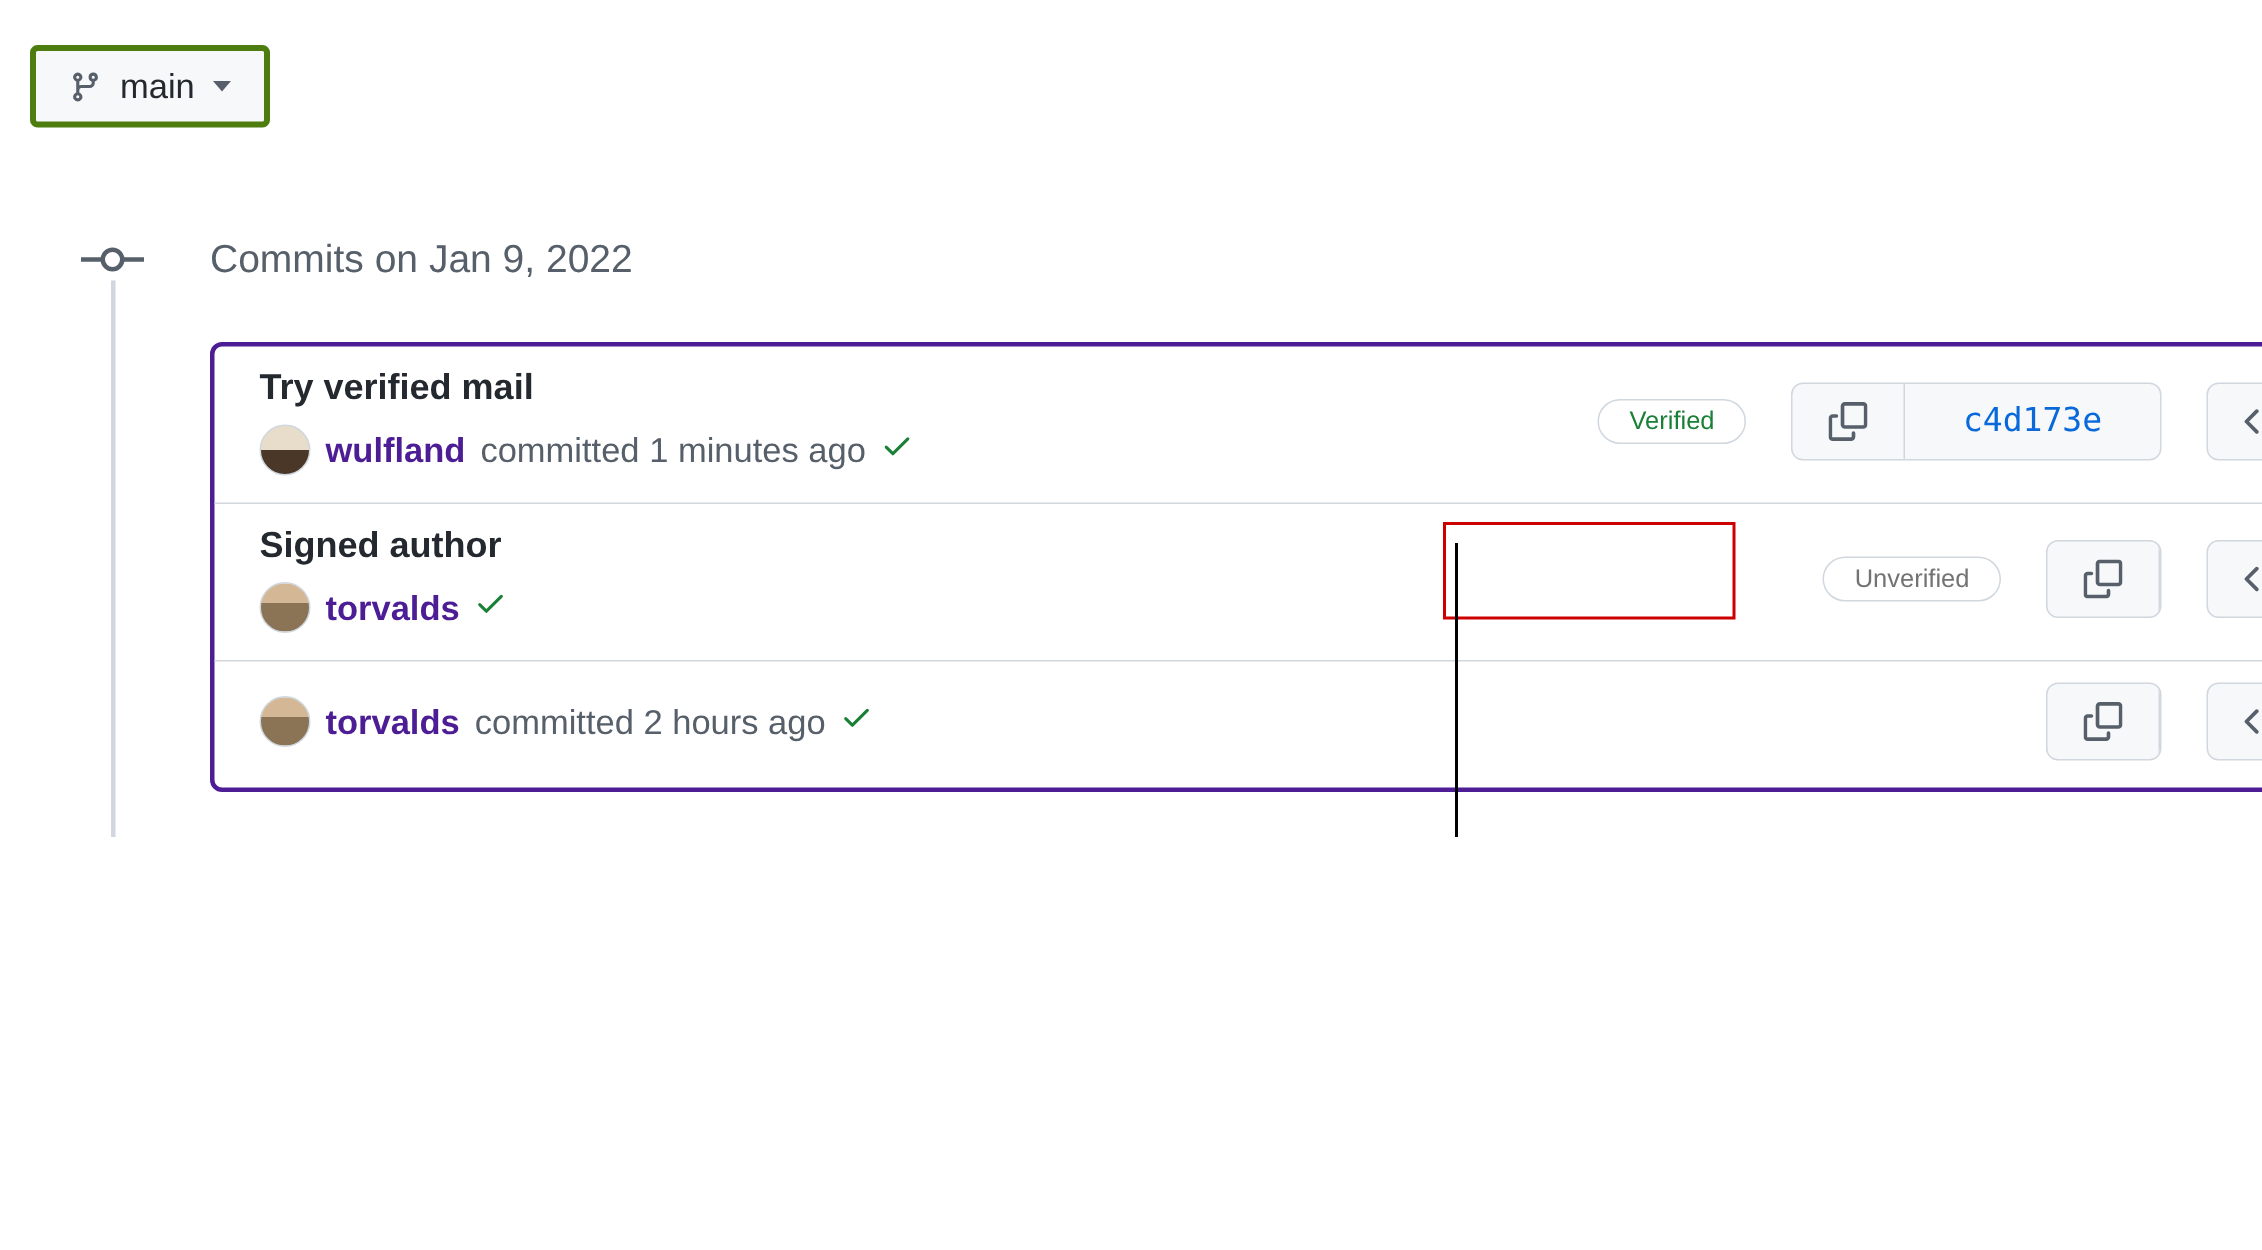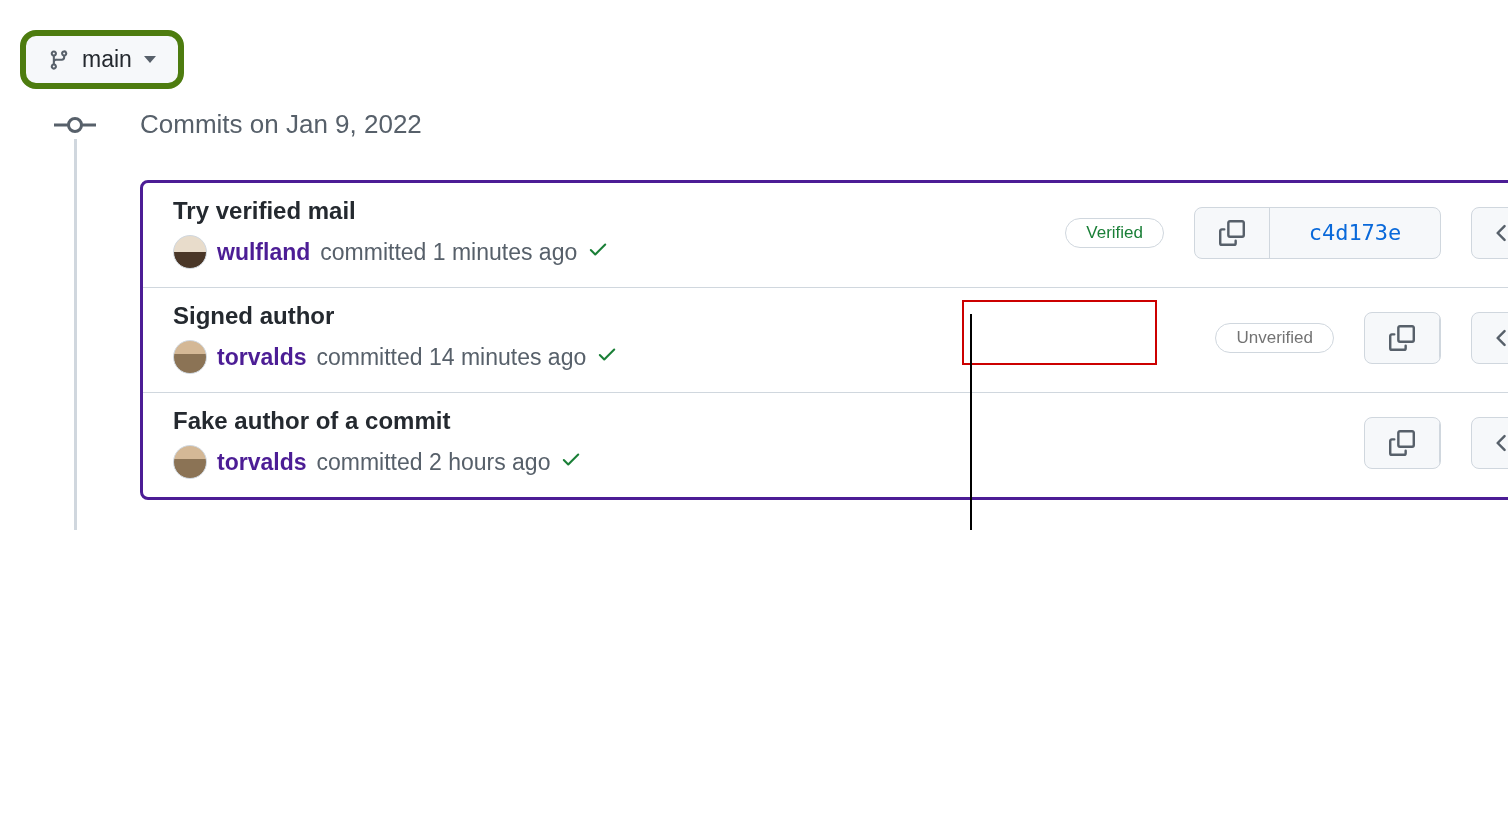--- a/index.html
+++ b/index.html
@@ -8,38 +8,38 @@
       background: #ffffff;
       color: #24292f;
       padding: 30px 20px;
       width: 1508px;
     }
     .branch-selector {
       display: inline-flex;
       align-items: center;
       gap: 12px;
       padding: 10px 22px;
-      border: 6px solid #4d7c0f;
-      border-radius: 16px;
+      border: 4px solid #4d7c0f;
+      border-radius: 5px;
       background: #f6f8fa;
       cursor: pointer;
       font-size: 23px;
       font-weight: 500;
       color: #24292f;
     }
     .branch-selector svg { fill: #57606a; }
     .branch-selector .caret {
       width: 0; height: 0;
       border-left: 6px solid transparent;
       border-right: 6px solid transparent;
       border-top: 7px solid #57606a;
     }
     .timeline {
       position: relative;
-      margin-top: 20px;
+      margin-top: 72px;
       margin-left: 30px;
     }
     .timeline-line {
       position: absolute;
       left: 24px;
       top: 30px;
       width: 3px;
       height: 475px;
       background: #d0d7de;
     }
@@ -262,21 +262,20 @@
       </div>
     </div>
 
     <div class="commit-row">
       <div class="highlight-red"></div>
       <div class="commit-main">
         <a class="commit-title">Signed author</a>
         <div class="commit-meta">
           <span class="avatar man"></span>
           <span class="author-name">torvalds</span>
-          <span>committed 14 minutes ago</span>
           <span class="check">
             <svg viewBox="0 0 16 16" width="22" height="22" fill="#1a7f37">
                 <path d="M13.78 4.22a.75.75 0 0 1 0 1.06l-7.25 7.25a.75.75 0 0 1-1.06 0L2.22 9.28a.751.751 0 0 1 1.06-1.06L6 10.94l6.72-6.72a.75.75 0 0 1 1.06 0z"></path>
               </svg>
           </span>
         </div>
       </div>
       <span class="badge unverified">Unverified</span>
       <div class="actions">
         <div class="sha-group">
@@ -289,21 +288,20 @@
         <span class="code-btn">
           <svg class="icon-svg" viewBox="0 0 16 16" fill="#57606a">
               <path d="m11.28 3.22 4.25 4.25a.75.75 0 0 1 0 1.06l-4.25 4.25a.749.749 0 0 1-1.06-1.06L13.94 8l-3.72-3.72a.749.749 0 1 1 1.06-1.06zm-6.56 0a.749.749 0 0 1 1.06 1.06L2.06 8l3.72 3.72a.749.749 0 1 1-1.06 1.06L.47 8.53a.75.75 0 0 1 0-1.06z"></path>
             </svg>
         </span>
       </div>
     </div>
 
     <div class="commit-row">
       <div class="commit-main">
-        <a class="commit-title">Fake author of a commit</a>
         <div class="commit-meta">
           <span class="avatar man"></span>
           <span class="author-name">torvalds</span>
           <span>committed 2 hours ago</span>
           <span class="check">
             <svg viewBox="0 0 16 16" width="22" height="22" fill="#1a7f37">
                 <path d="M13.78 4.22a.75.75 0 0 1 0 1.06l-7.25 7.25a.75.75 0 0 1-1.06 0L2.22 9.28a.751.751 0 0 1 1.06-1.06L6 10.94l6.72-6.72a.75.75 0 0 1 1.06 0z"></path>
               </svg>
           </span>
         </div>

